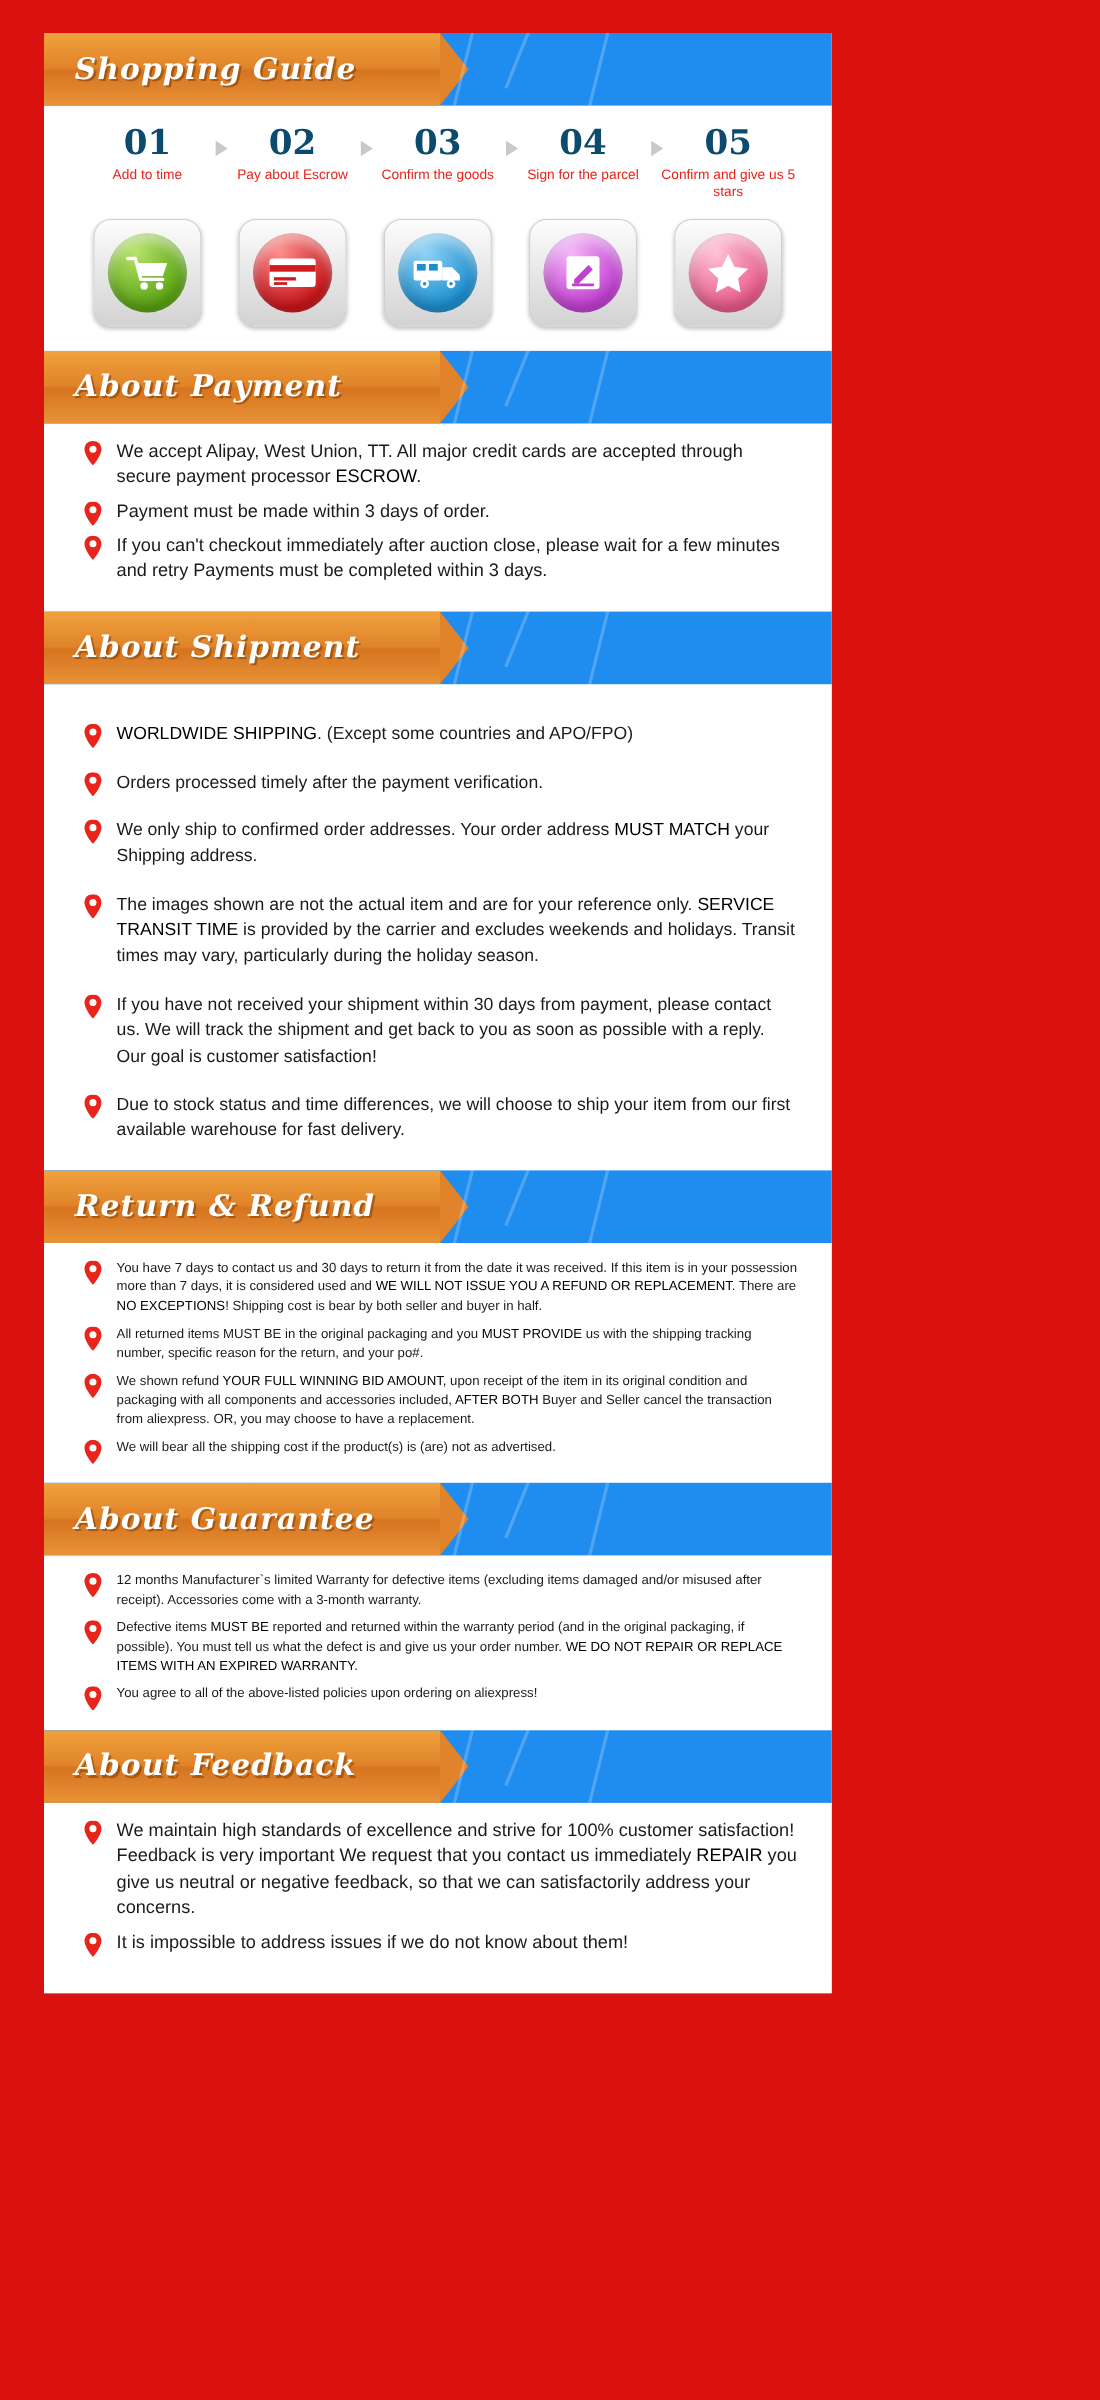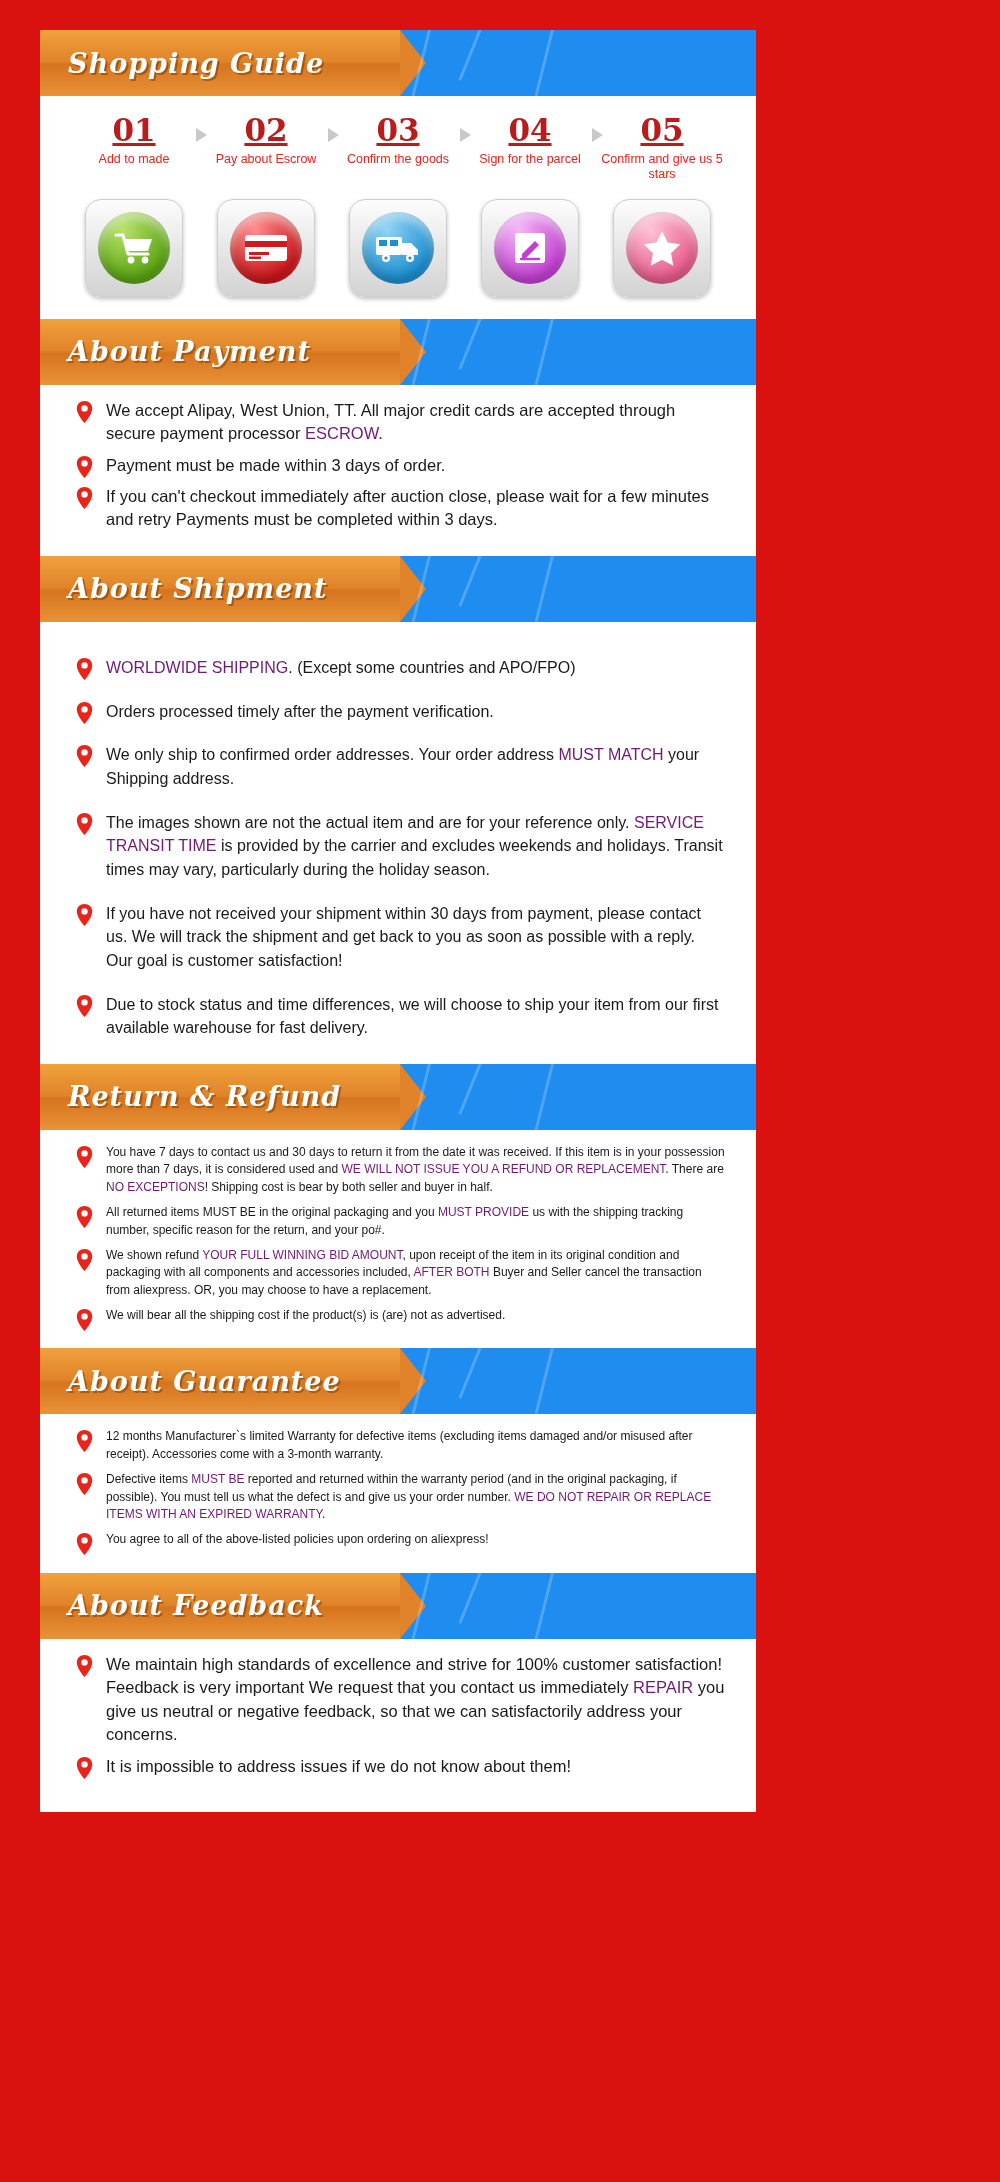--- a/index.html
+++ b/index.html
@@ -88,23 +88,22 @@
   }
   .step{
     flex:1;
     text-align:center;
     position:relative;
   }
   .step .num{
     font-family:"DejaVu Serif", serif;
     font-weight:bold;
     font-size:31px;
-    color:#b91c1c;
+    color:#0c4a6e;
     line-height:1.05;
-    text-decoration:underline;
   }
   .step .cap{
     font-size:12.5px;
     color:#e8241b;
     margin-top:5px;
     line-height:1.25;
   }
   .step .arrow{
     position:absolute;
     right:-7px;
@@ -158,21 +157,21 @@
     padding:0 0 0 36px;
     margin-bottom:8px;
     color:#1a1a1a;
   }
   ul.list li .pin{
     position:absolute;
     left:6px;
     top:2px;
     width:17px;height:22px;
   }
-  .blue{color:#701a75;}
+  .blue{color:#000000;}
   .size-big li{font-size:16.5px;line-height:1.42;}
   .size-small li{font-size:16px;line-height:1.48;margin-top:20px;}
   .size-mid li{font-size:12px;line-height:1.45;}
 
   .spacer-sm{height:10px;background:#fff;}
 </style>
 </head>
 <body>
 
 <div class="page">
@@ -181,21 +180,21 @@
     <div class="bar">
       <div class="tag">
         <span>Shopping Guide</span>
       </div>
       <div class="ghost"></div>
     </div>
 
     <div class="guide-steps">
       <div class="step">
         <div class="num">01</div>
-        <div class="cap">Add to made</div>
+        <div class="cap">Add to time</div>
         <div class="arrow"></div>
       </div>
       <div class="step">
         <div class="num">02</div>
         <div class="cap">Pay about Escrow</div>
         <div class="arrow"></div>
       </div>
       <div class="step">
         <div class="num">03</div>
         <div class="cap">Confirm the goods</div>

